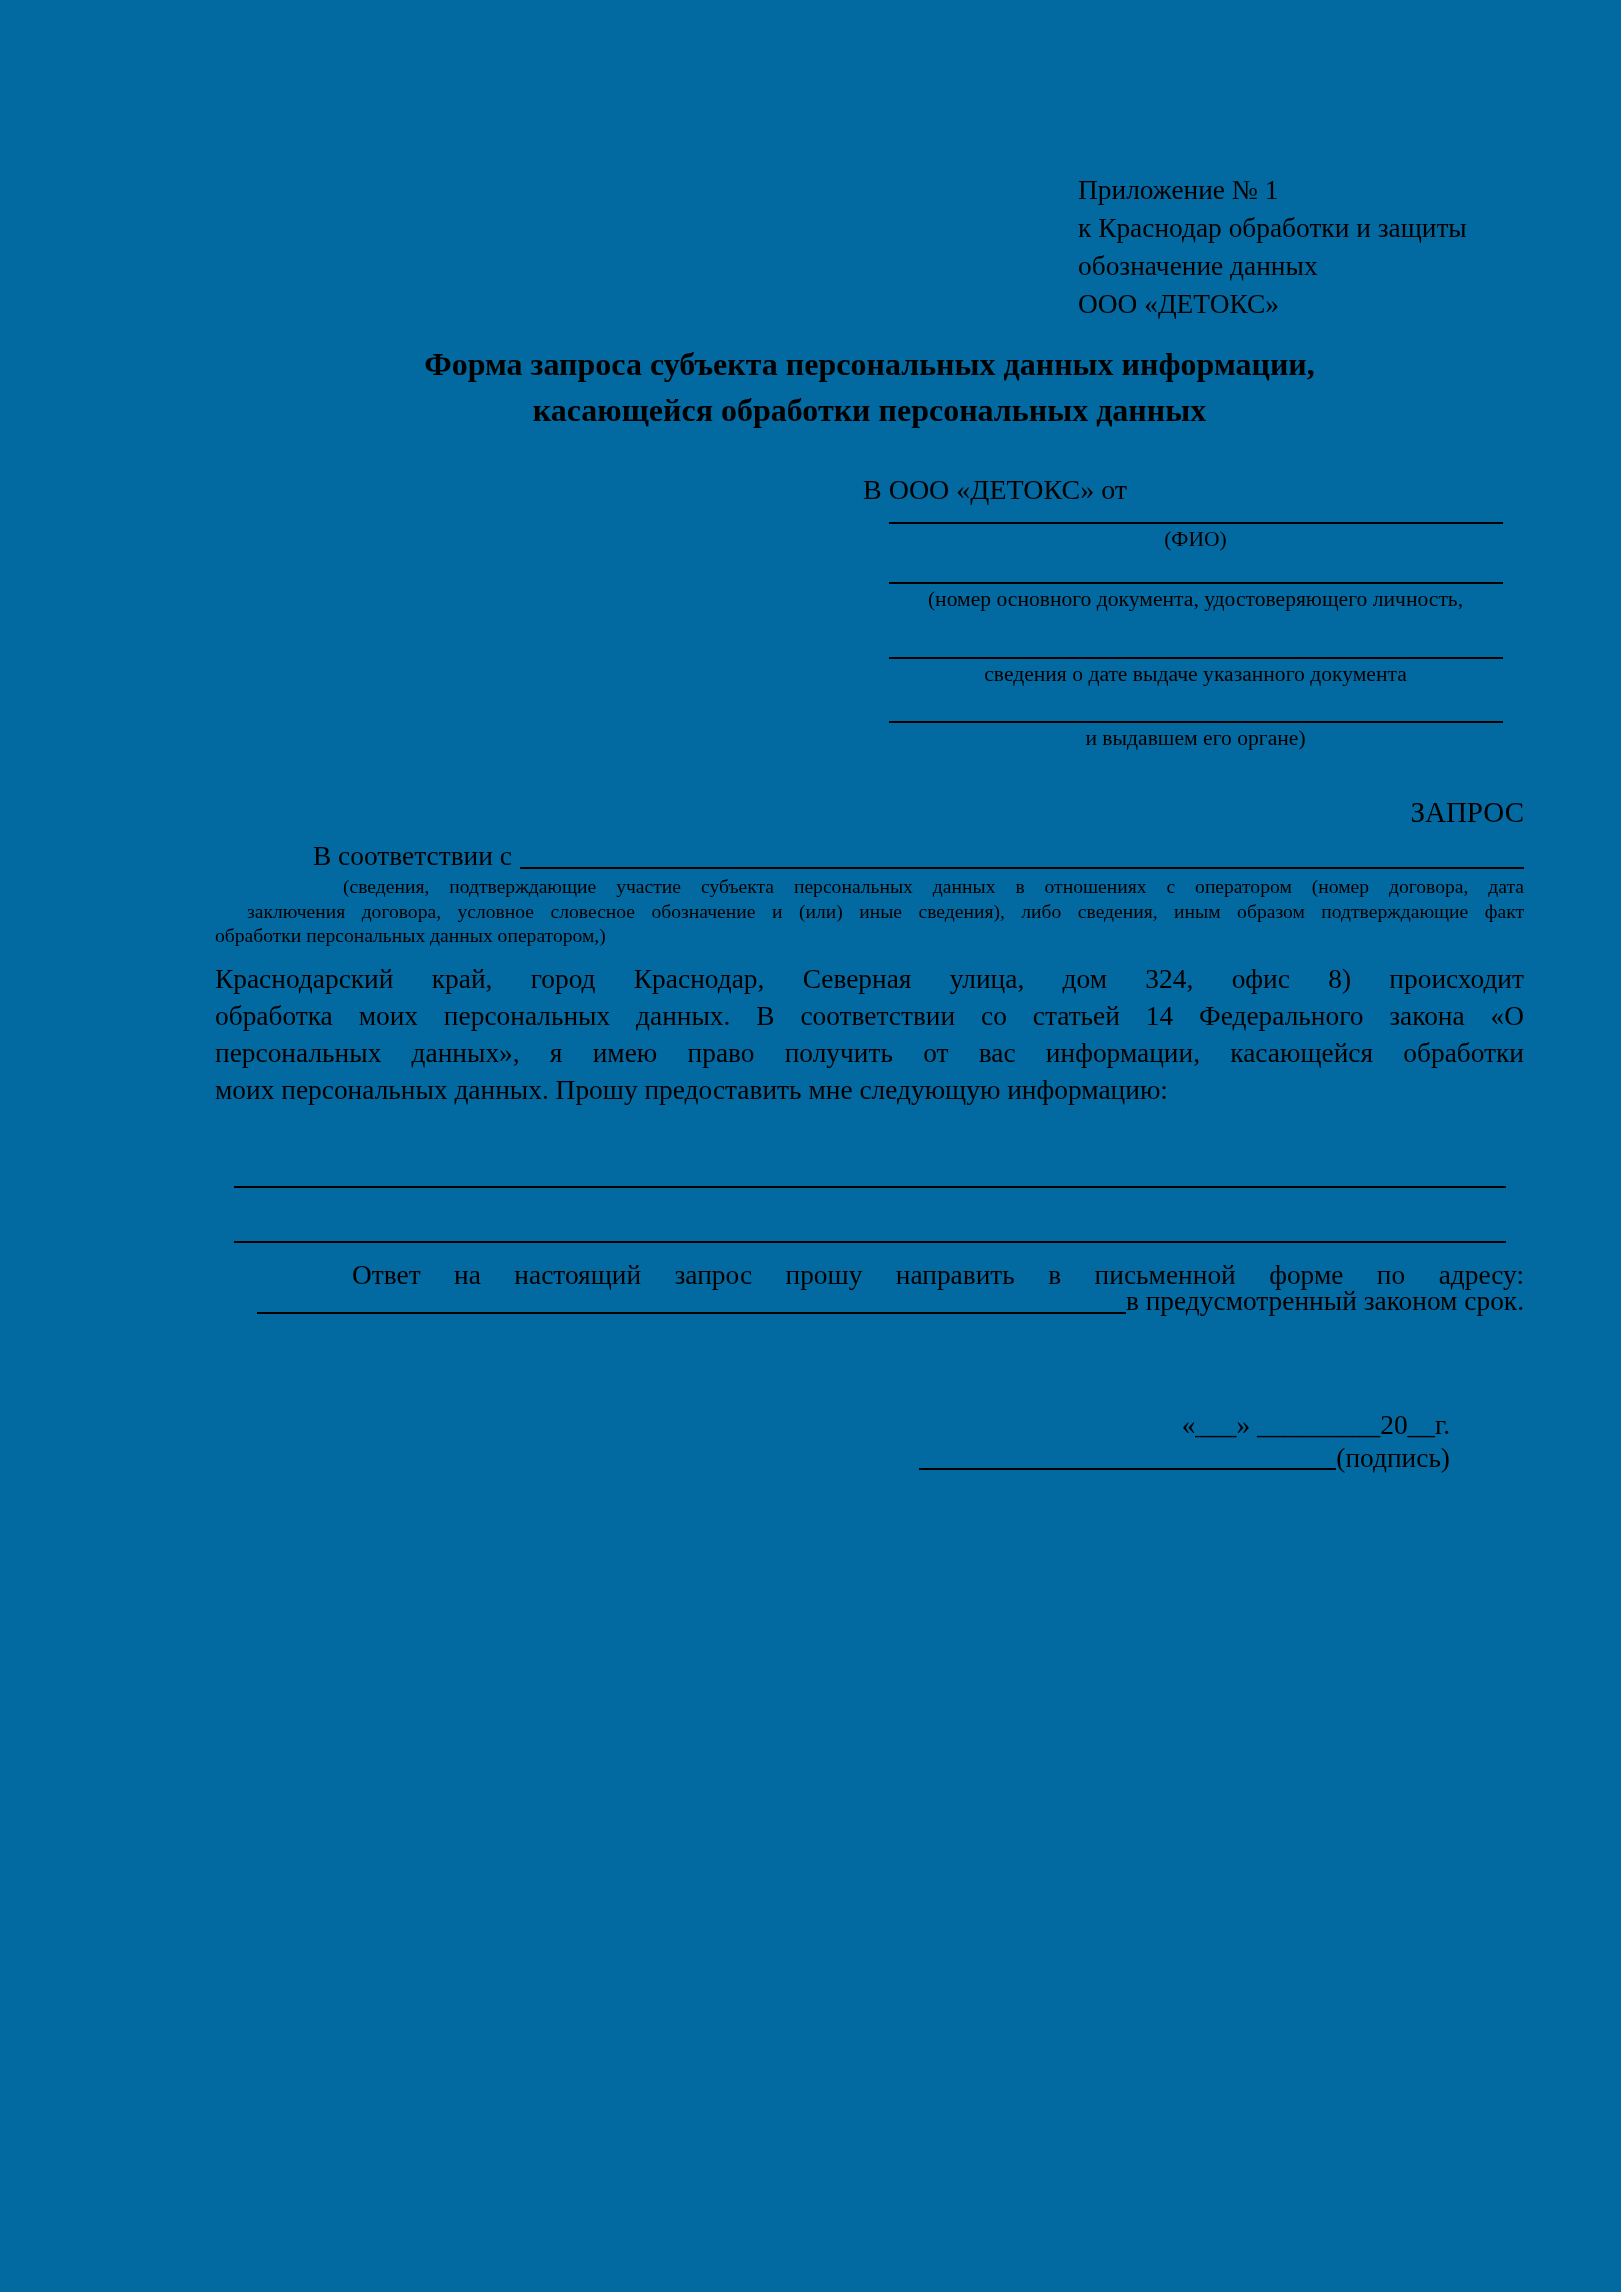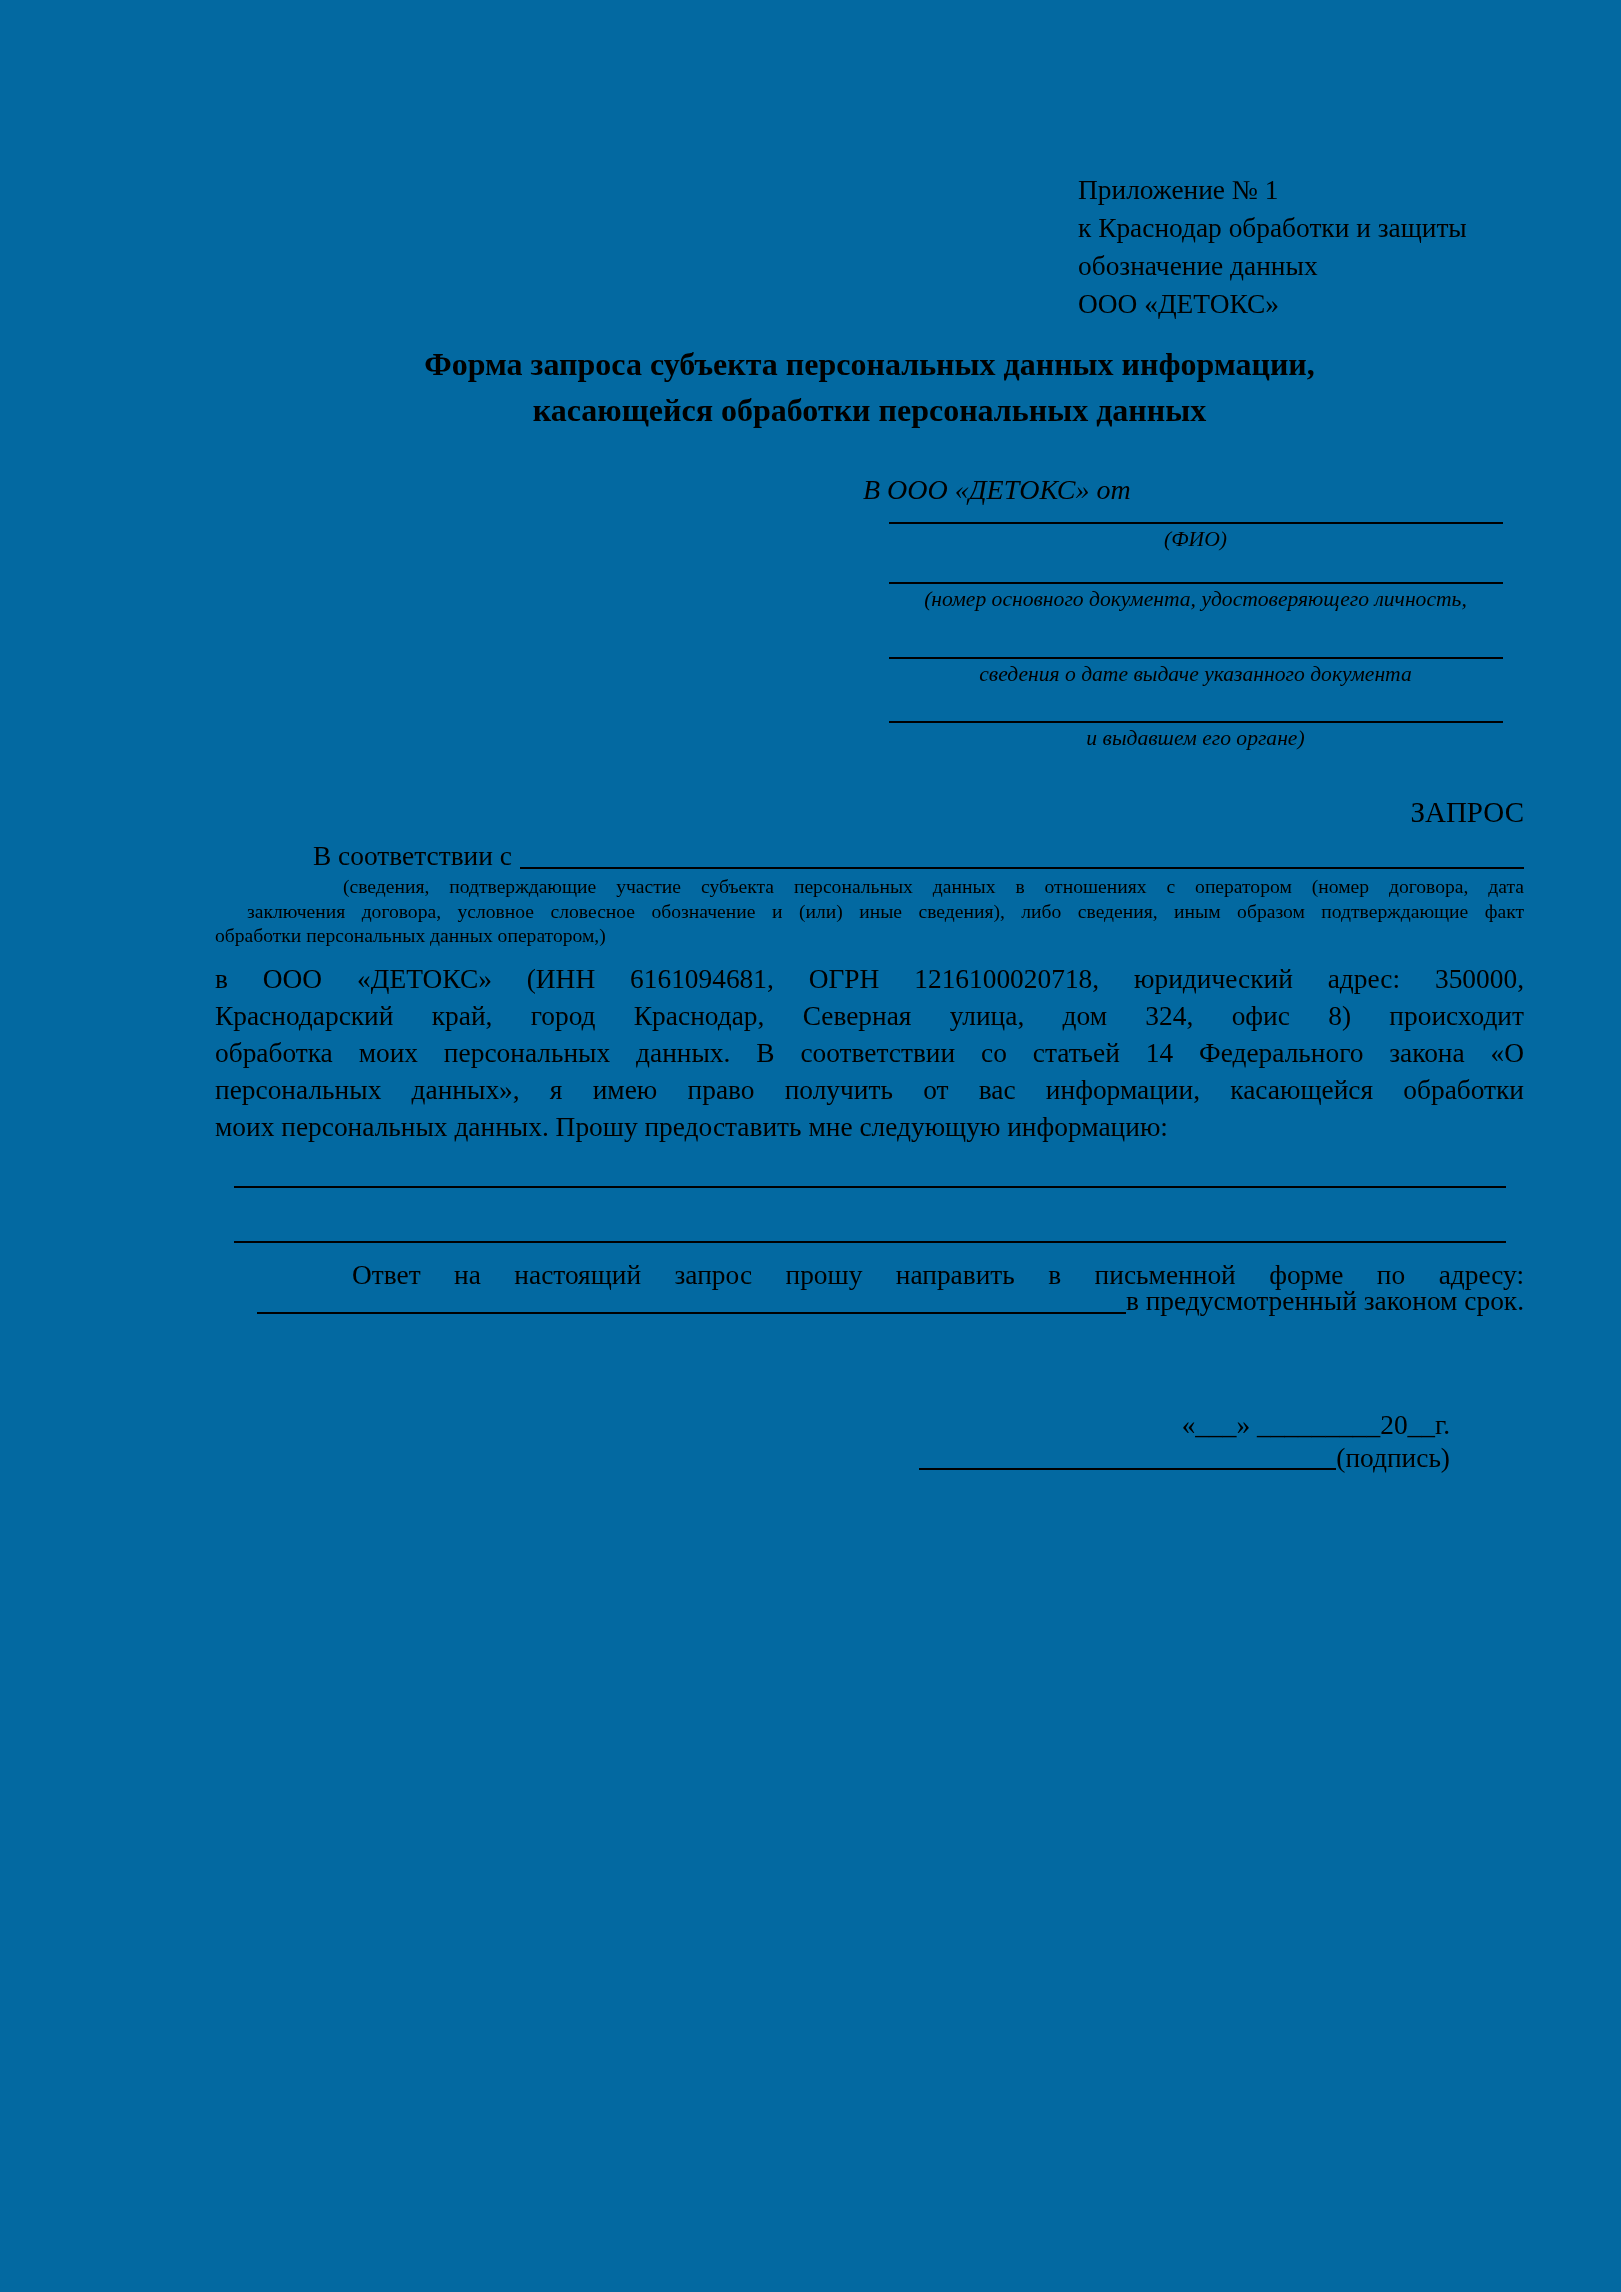--- a/index.html
+++ b/index.html
@@ -17,21 +17,21 @@
   
   .appendix { left:1078px; top:171px; font-size:27.4px; line-height:38px; }
 
   
   .doc-title {
     left:215px; top:341px; width:1309px;
     font-size:32px; font-weight:bold; line-height:46px; text-align:center;
   }
 
   
-  .addressee { left:863px; top:474px; width:662px; height:304px;font-style:italic; }
+  .addressee { left:863px; top:474px; width:662px; height:304px; }
   .addressee .to-line { font-size:28px; }
   .fill-line {
     position:absolute; left:25.5px; width:614px; height:0;
     border-top:2.9px solid #000;
   }
   .cap {
     position:absolute; left:25.5px; width:614px;
     font-size:21.6px; line-height:25.5px; text-align:center;
   }
 
@@ -111,21 +111,20 @@
     <span class="lead-blank"></span>
   </div>
 
   <div class="abs note">
     <div class="jline indent1">(сведения, подтверждающие участие субъекта персональных данных в отношениях с оператором (номер договора, дата</div>
     <div class="jline">заключения договора, условное словесное обозначение и (или) иные сведения), либо сведения, иным образом подтверждающие факт</div>
     <div>обработки персональных данных оператором,)</div>
   </div>
 
   <div class="abs body-par">
-    <div class="jline">в ООО «ДЕТОКС» (ИНН 6161094681, ОГРН 1216100020718, юридический адрес: 350000,</div>
     <div class="jline">Краснодарский край, город Краснодар, Северная улица, дом 324, офис 8) происходит</div>
     <div class="jline">обработка моих персональных данных. В соответствии со статьей 14 Федерального закона «О</div>
     <div class="jline">персональных данных», я имею право получить от вас информации, касающейся обработки</div>
     <div>моих персональных данных. Прошу предоставить мне следующую информацию:</div>
   </div>
 
   <div class="abs blank-rule" style="top:1186px"></div>
   <div class="abs blank-rule" style="top:1241px"></div>
 
   <div class="abs answer-par">Ответ на настоящий запрос прошу направить в письменной форме по адресу:</div>

